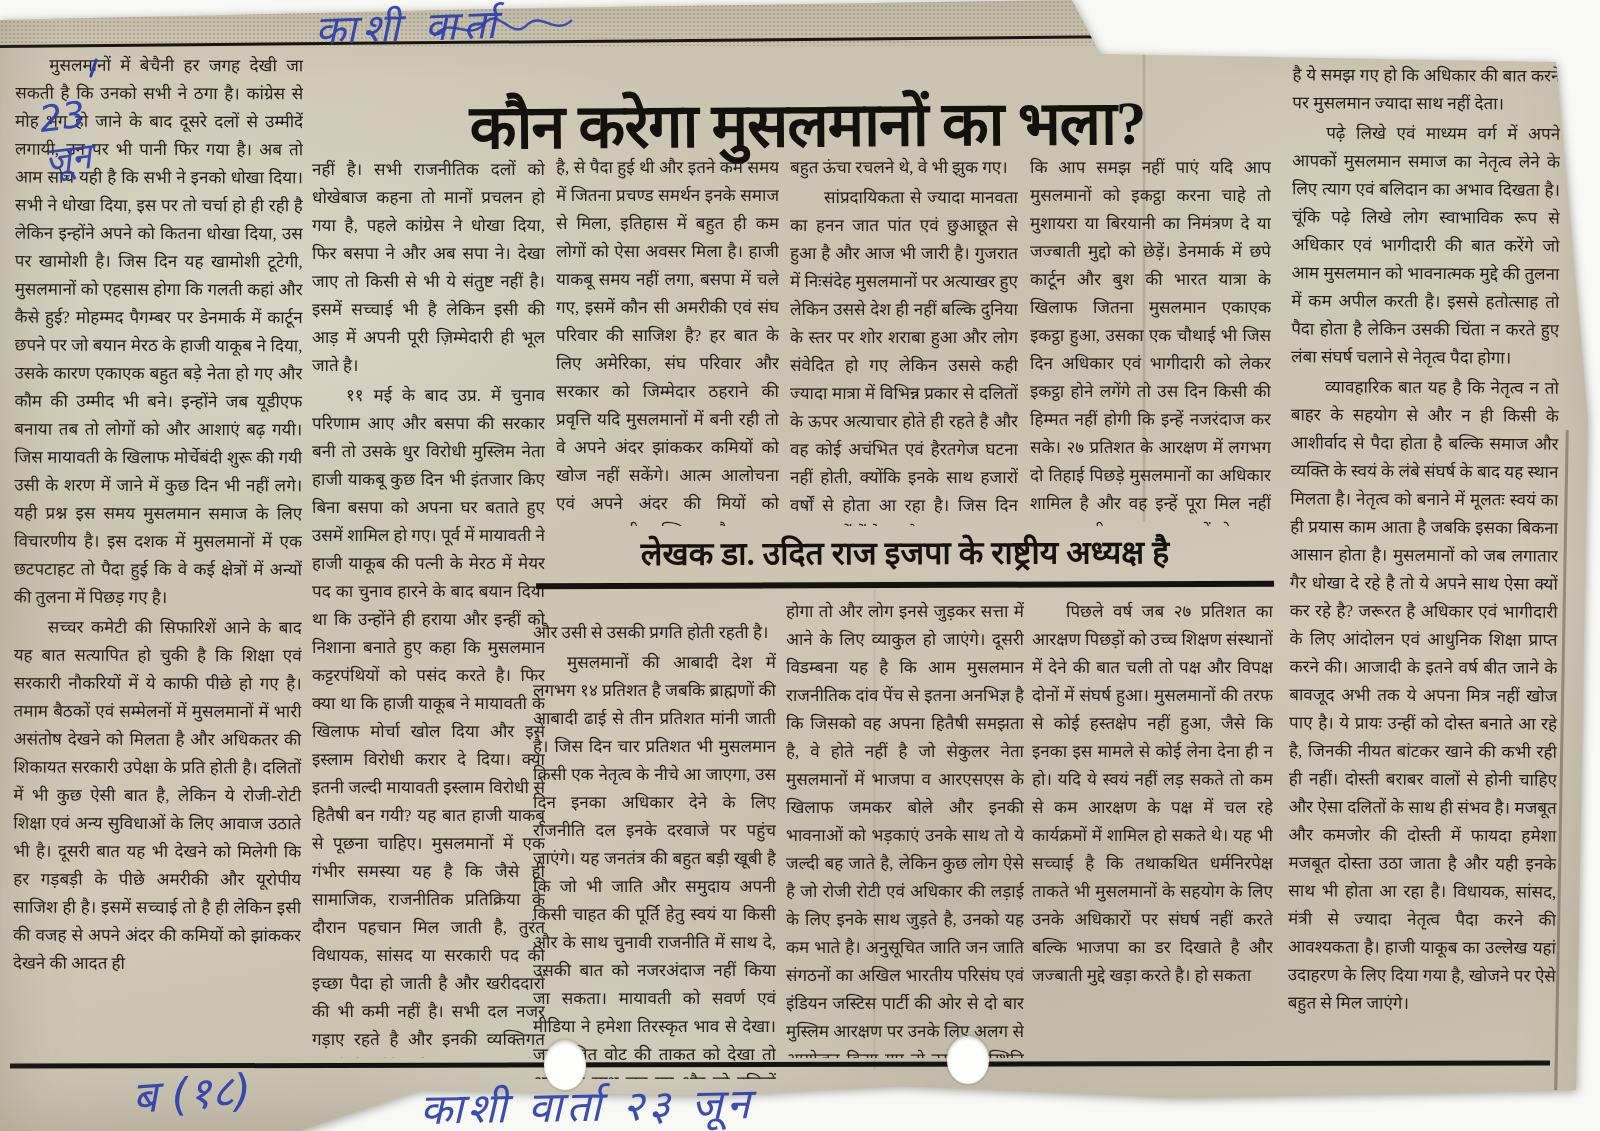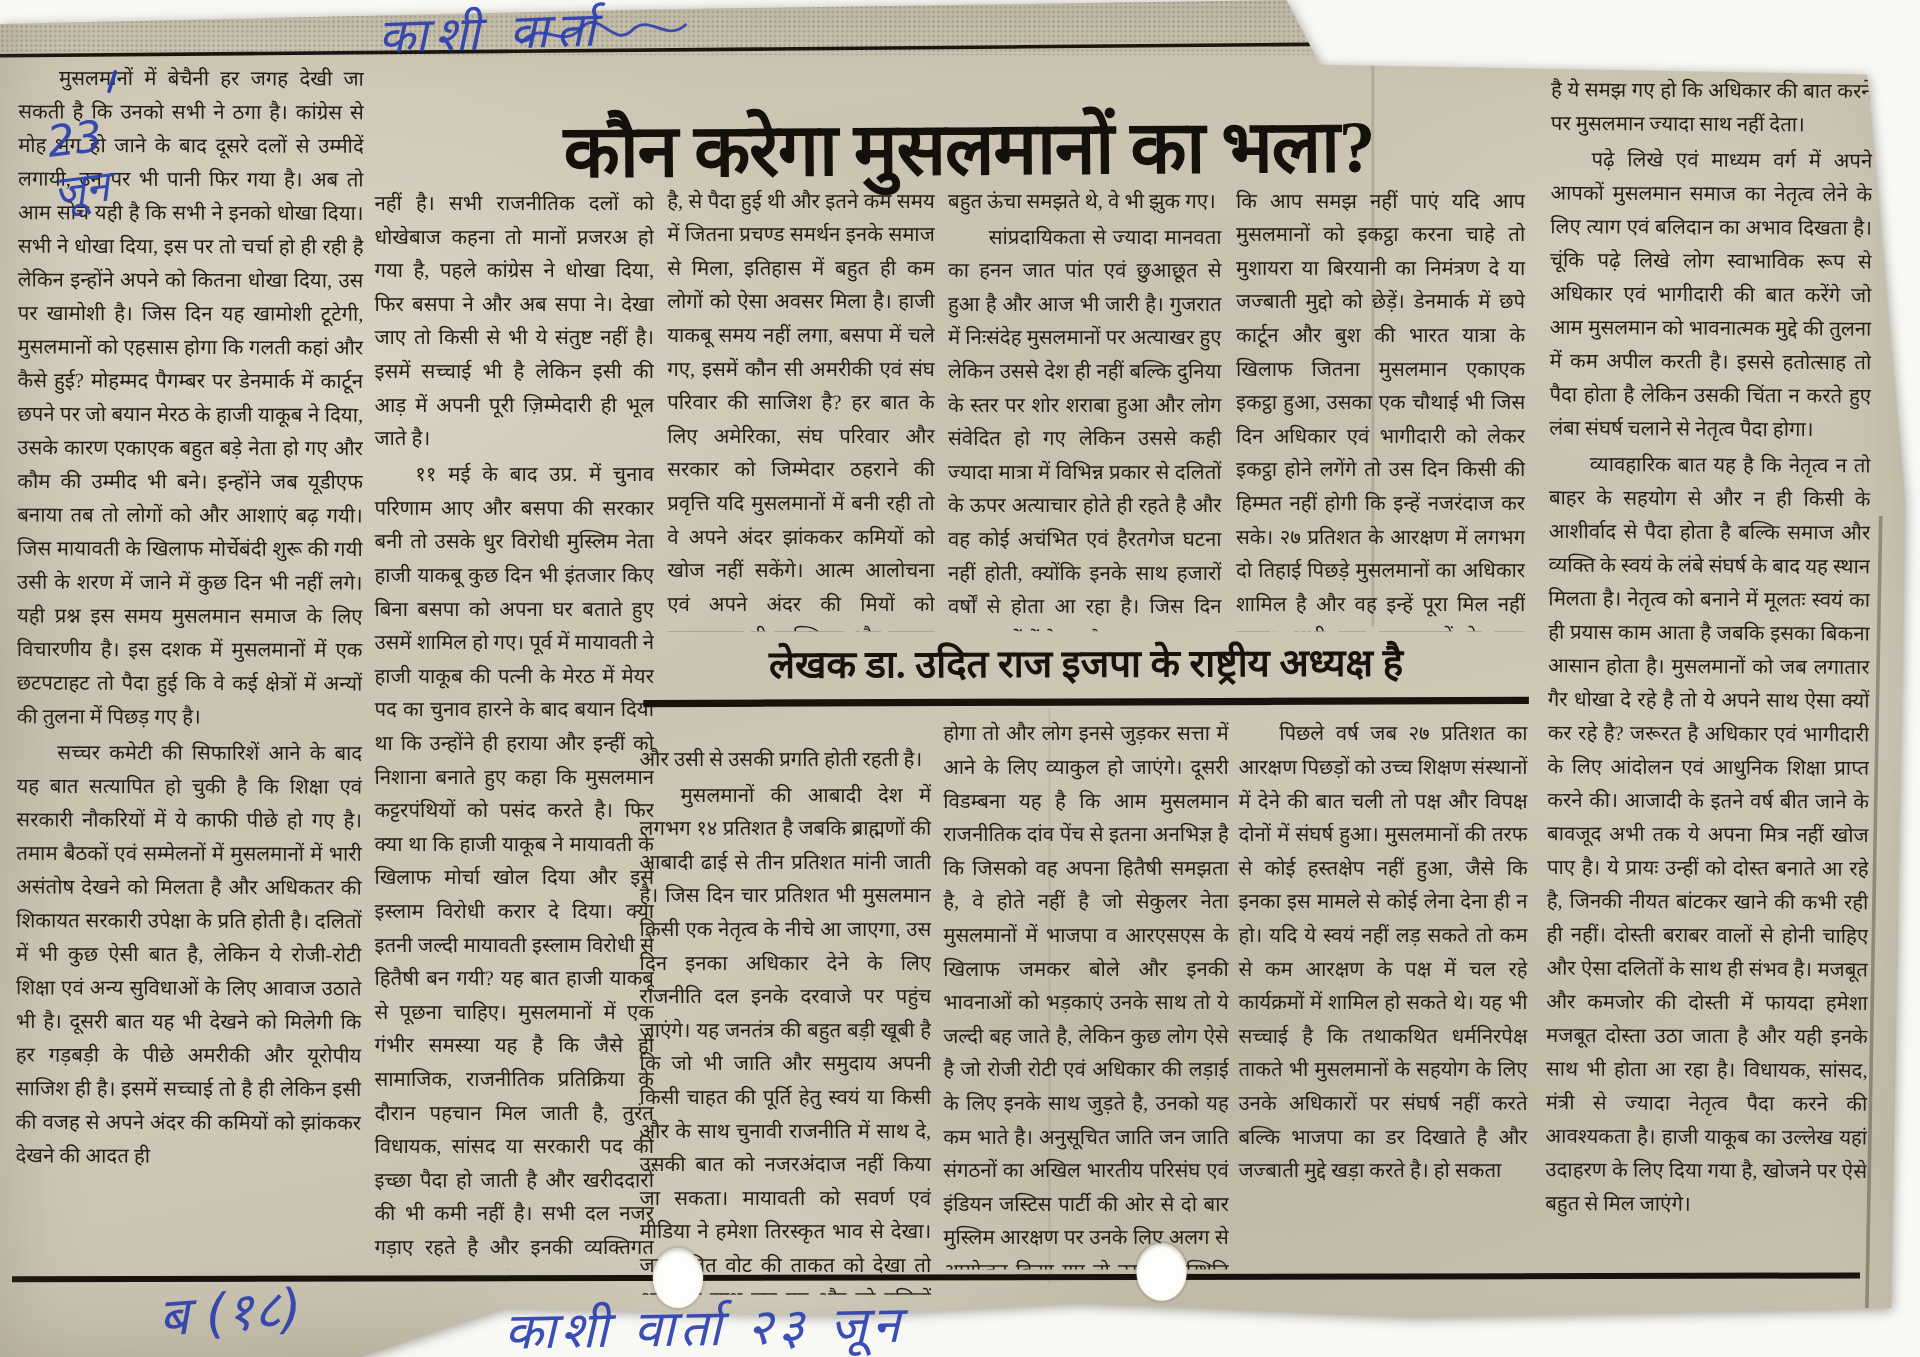--- a/index.html
+++ b/index.html
@@ -76,30 +76,30 @@
       <div class="rule topline"></div>
 
       <h1 class="headline">कौन करेगा मुसलमानों का भला?</h1>
 
       <div class="col c1">
         <p class="ind">मुसलमानों में बेचैनी हर जगह देखी जा सकती है कि उनको सभी ने ठगा है। कांग्रेस से मोह भंग हो जाने के बाद दूसरे दलों से उम्मीदें लगायी, उन पर भी पानी फिर गया है। अब तो आम सोच यही है कि सभी ने इनको धोखा दिया। सभी ने धोखा दिया, इस पर तो चर्चा हो ही रही है लेकिन इन्होंने अपने को कितना धोखा दिया, उस पर खामोशी है। जिस दिन यह खामोशी टूटेगी, मुसलमानों को एहसास होगा कि गलती कहां और कैसे हुई? मोहम्मद पैगम्बर पर डेनमार्क में कार्टून छपने पर जो बयान मेरठ के हाजी याकूब ने दिया, उसके कारण एकाएक बहुत बड़े नेता हो गए और कौम की उम्मीद भी बने। इन्होंने जब यूडीएफ बनाया तब तो लोगों को और आशाएं बढ़ गयी। जिस मायावती के खिलाफ मोर्चेबंदी शुरू की गयी उसी के शरण में जाने में कुछ दिन भी नहीं लगे। यही प्रश्न इस समय मुसलमान समाज के लिए विचारणीय है। इस दशक में मुसलमानों में एक छटपटाहट तो पैदा हुई कि वे कई क्षेत्रों में अन्यों की तुलना में पिछड़ गए है।</p>
         <p class="ind">सच्चर कमेटी की सिफारिशें आने के बाद यह बात सत्यापित हो चुकी है कि शिक्षा एवं सरकारी नौकरियों में ये काफी पीछे हो गए है। तमाम बैठकों एवं सम्मेलनों में मुसलमानों में भारी असंतोष देखने को मिलता है और अधिकतर की शिकायत सरकारी उपेक्षा के प्रति होती है। दलितों में भी कुछ ऐसी बात है, लेकिन ये रोजी-रोटी शिक्षा एवं अन्य सुविधाओं के लिए आवाज उठाते भी है। दूसरी बात यह भी देखने को मिलेगी कि हर गड़बड़ी के पीछे अमरीकी और यूरोपीय साजिश ही है। इसमें सच्चाई तो है ही लेकिन इसी की वजह से अपने अंदर की कमियों को झांककर देखने की आदत ही</p>
       </div>
 
       <div class="col c2">
-        <p>नहीं है। सभी राजनीतिक दलों को धोखेबाज कहना तो मानों प्नजरअ हो गया है, पहले कांग्रेस ने धोखा दिया, फिर बसपा ने और अब सपा ने। देखा जाए तो किसी से भी ये संतुष्ट नहीं है। इसमें सच्चाई भी है लेकिन इसी की आड़ में अपनी पूरी ज़िम्मेदारी ही भूल जाते है।</p>
+        <p>नहीं है। सभी राजनीतिक दलों को धोखेबाज कहना तो मानों प्रचलन हो गया है, पहले कांग्रेस ने धोखा दिया, फिर बसपा ने और अब सपा ने। देखा जाए तो किसी से भी ये संतुष्ट नहीं है। इसमें सच्चाई भी है लेकिन इसी की आड़ में अपनी पूरी ज़िम्मेदारी ही भूल जाते है।</p>
         <p class="ind">११ मई के बाद उप्र. में चुनाव परिणाम आए और बसपा की सरकार बनी तो उसके धुर विरोधी मुस्लिम नेता हाजी याकबू कुछ दिन भी इंतजार किए बिना बसपा को अपना घर बताते हुए उसमें शामिल हो गए। पूर्व में मायावती ने हाजी याकूब की पत्नी के मेरठ में मेयर पद का चुनाव हारने के बाद बयान दिया था कि उन्होंने ही हराया और इन्हीं को निशाना बनाते हुए कहा कि मुसलमान कट्टरपंथियों को पसंद करते है। फिर क्या था कि हाजी याकूब ने मायावती के खिलाफ मोर्चा खोल दिया और इसे इस्लाम विरोधी करार दे दिया। क्या इतनी जल्दी मायावती इस्लाम विरोधी से हितैषी बन गयी? यह बात हाजी याकबू से पूछना चाहिए। मुसलमानों में एक गंभीर समस्या यह है कि जैसे ही सामाजिक, राजनीतिक प्रतिक्रिया के दौरान पहचान मिल जाती है, तुरंत विधायक, सांसद या सरकारी पद की इच्छा पैदा हो जाती है और खरीददारों की भी कमी नहीं है। सभी दल नजर गड़ाए रहते है और इनकी व्यक्तिगत स्वार्थ की पूर्ति करने का प्रस्ताव रख देते है। विधायक, सांसद, मंत्री, चेयरमैन इनमें तमाम मिल जाएंगे लेकिन नेतृत्व खड़ा नहीं हो पा रहा है। मुसलमानों की आशा उप्र यूडीएफ, जिसके नेता हाजी याकूब</p>
       </div>
 
       <div class="col c3a">
         <p>है, से पैदा हुई थी और इतने कम समय में जितना प्रचण्ड समर्थन इनके समाज से मिला, इतिहास में बहुत ही कम लोगों को ऐसा अवसर मिला है। हाजी याकबू समय नहीं लगा, बसपा में चले गए, इसमें कौन सी अमरीकी एवं संघ परिवार की साजिश है? हर बात के लिए अमेरिका, संघ परिवार और सरकार को जिम्मेदार ठहराने की प्रवृत्ति यदि मुसलमानों में बनी रही तो वे अपने अंदर झांककर कमियों को खोज नहीं सकेंगे। आत्म आलोचना एवं अपने अंदर की मियों को पहचानकर ही व्यक्तिगत और समाज समय-समय पर गठित और पुनर्गठित करता रहत है</p>
       </div>
 
       <div class="col c4a">
-        <p>बहुत ऊंचा समझते थे, वे भी झुक गए।</p>
+        <p>बहुत ऊंचा रचलने थे, वे भी झुक गए।</p>
         <p class="ind">सांप्रदायिकता से ज्यादा मानवता का हनन जात पांत एवं छुआछूत से हुआ है और आज भी जारी है। गुजरात में निःसंदेह मुसलमानों पर अत्याखर हुए लेकिन उससे देश ही नहीं बल्कि दुनिया के स्तर पर शोर शराबा हुआ और लोग संवेदित हो गए लेकिन उससे कही ज्यादा मात्रा में विभिन्न प्रकार से दलितों के ऊपर अत्याचार होते ही रहते है और वह कोई अचंभित एवं हैरतगेज घटना नहीं होती, क्योंकि इनके साथ हजारों वर्षों से होता आ रहा है। जिस दिन मुसलमानों में नेतृत्व पैदा</p>
       </div>
 
       <div class="col c5a">
         <p>कि आप समझ नहीं पाएं यदि आप मुसलमानों को इकट्ठा करना चाहे तो मुशायरा या बिरयानी का निमंत्रण दे या जज्बाती मुद्दो को छेड़ें। डेनमार्क में छपे कार्टून और बुश की भारत यात्रा के खिलाफ जितना मुसलमान एकाएक इकट्ठा हुआ, उसका एक चौथाई भी जिस दिन अधिकार एवं भागीदारी को लेकर इकट्ठा होने लगेंगे तो उस दिन किसी की हिम्मत नहीं होगी कि इन्हें नजरंदाज कर सके। २७ प्रतिशत के आरक्षण में लगभग दो तिहाई पिछड़े मुसलमानों का अधिकार शामिल है और वह इन्हें पूरा मिल नहीं पाता। अभी तक मुसलमानों के द्वारा गंभीर</p>
       </div>
 
       <div class="byline">लेखक डा. उदित राज इजपा के राष्ट्रीय अध्यक्ष है</div>
 
       <div class="col c3b">

